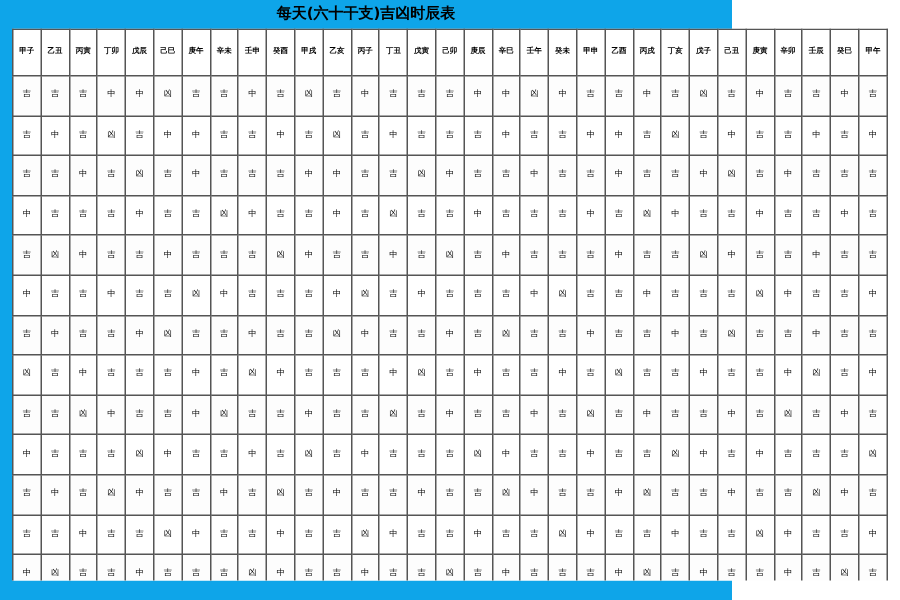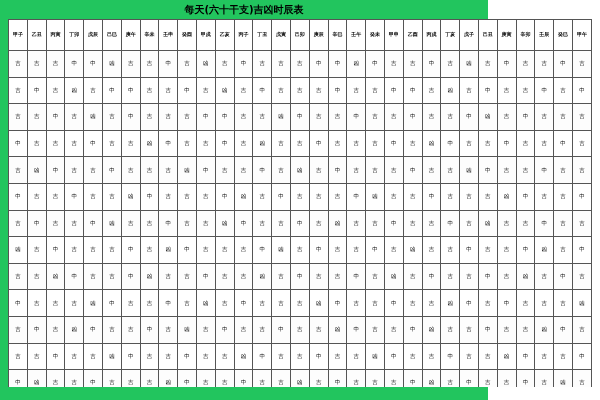--- a/index.html
+++ b/index.html
@@ -10,21 +10,21 @@
     width: 600px;
     height: 400px;
     background: #ffffff;
     font-family: "DejaVu Sans", "Liberation Sans", sans-serif;
     overflow: hidden;
   }
   #page {
     position: relative;
     width: 488px;
     height: 400px;
-    background: #22c55e;
+    background: #0ea5e9;
     box-sizing: border-box;
   }
   #title {
     text-align: center;
     font-size: 10px;
     font-weight: bold;
     color: #000000;
     line-height: 14px;
     padding-top: 3px;
     letter-spacing: 0px;

